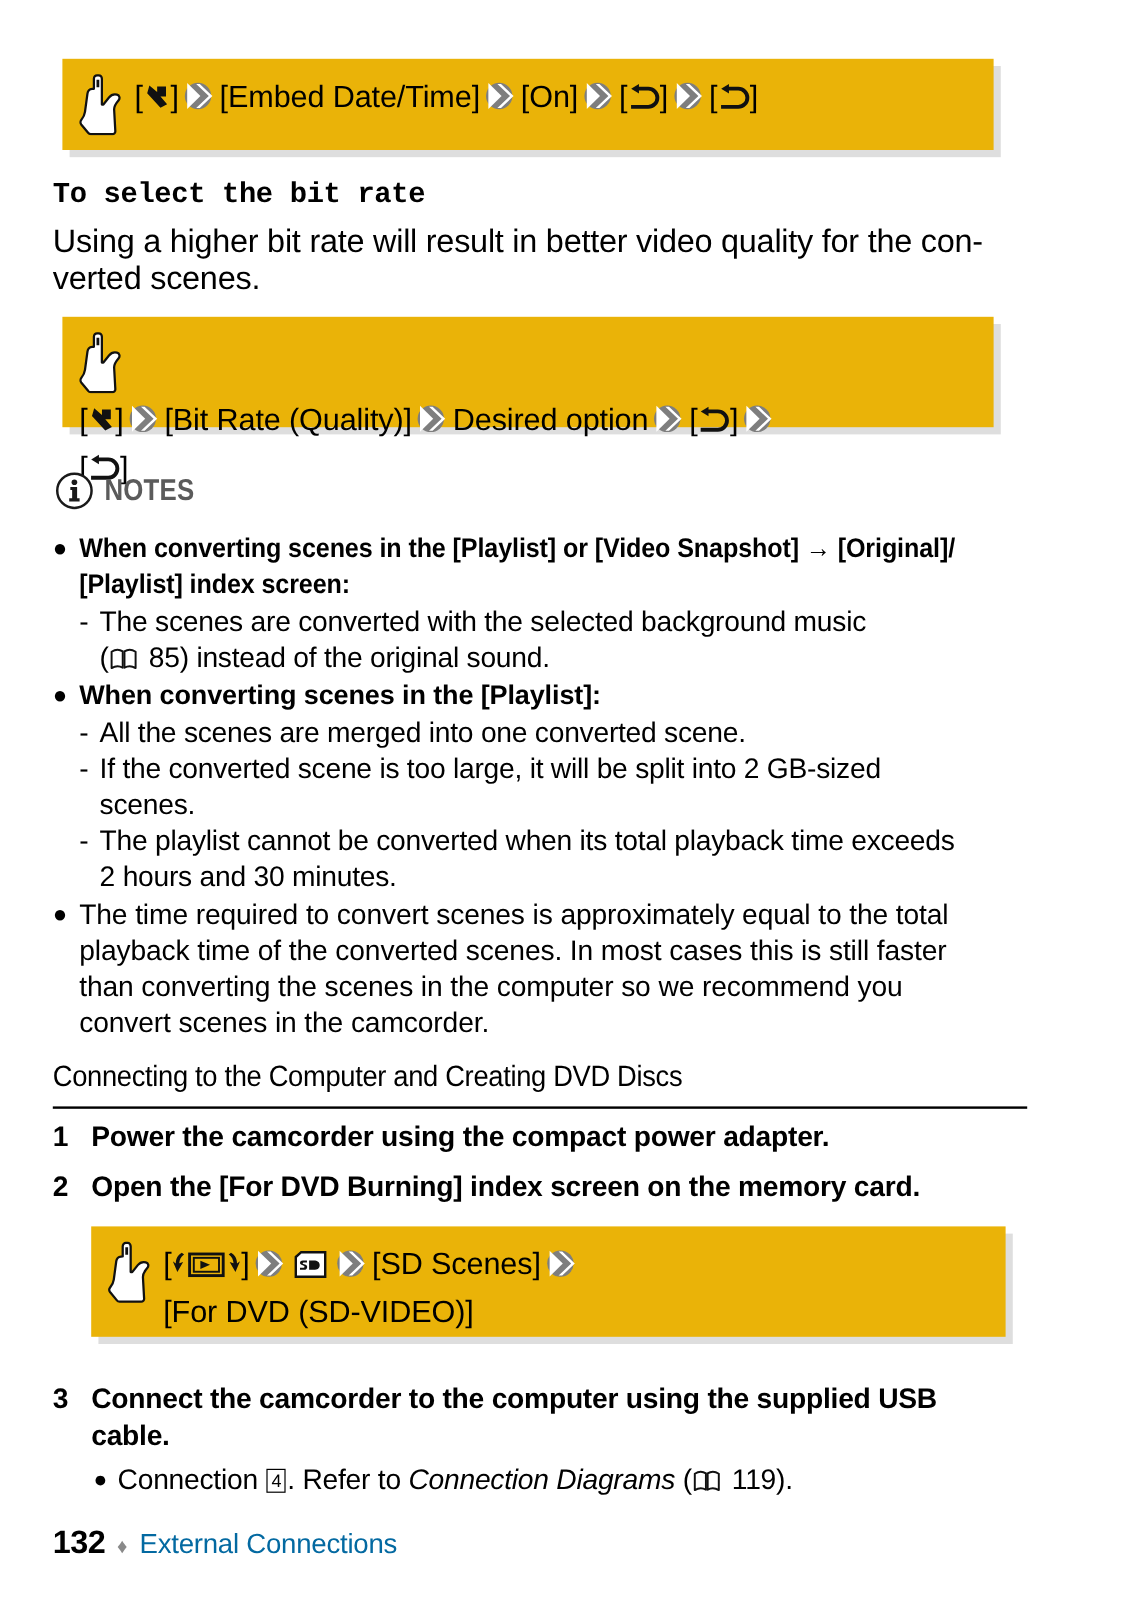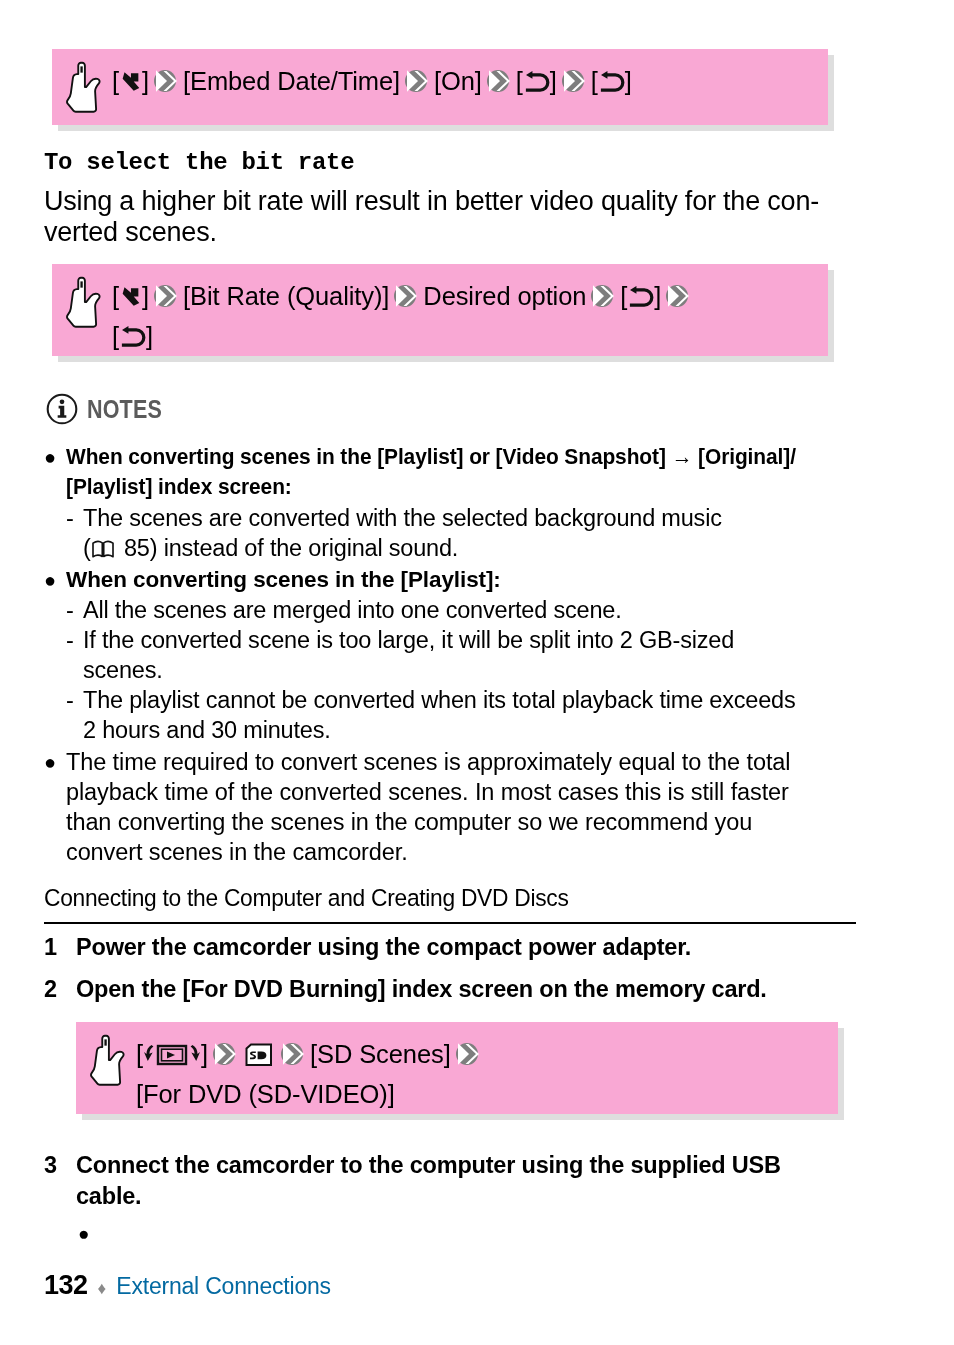--- a/index.html
+++ b/index.html
@@ -17,21 +17,21 @@
   .page {
     position: absolute;
     left: 0; top: 0;
     width: 954px;
     height: 1345px;
   }
 
   
   .proc-box {
     position: absolute;
-    background: #f9a8d4;
+    background: #eab308;
     box-shadow: 6px 6px 0 0 rgba(0,0,0,0.13);
     display: flex;
     align-items: flex-start;
     padding: 10px 14px 12px 14px;
   }
   .proc-hand {
     flex: 0 0 auto;
     width: 42px;
     margin-top: 2px;
     margin-right: 4px;
@@ -227,21 +227,21 @@
     </div>
   </div>
 
   <div class="sub-head" style="left:44px; top:149px;">To select the bit rate</div>
 
   <div class="body-p" style="left:44px; top:186px; width:812px;">
     <span>Using a higher bit rate will result in better video quality for the con-</span><br>
     <span>verted scenes.</span>
   </div>
 
-  <div class="proc-box" style="left:52px; top:264px; width:776px; height:92px;">
+  <div class="proc-box" style="left:52px; top:264px; width:776px; height:92px;flex-direction:column;">
     <div class="proc-hand">
       <svg viewBox="0 0 40 58" width="36" height="52" aria-hidden="true">
         <path d="M16.5 2 C14.8 2 13.6 3.4 13.6 5.2 L13.6 14.5 L12.0 14.6 C9.6 14.8 7.9 16.6 7.6 19.0
                  L5.3 36.0 C4.9 39.0 3.6 41.3 1.9 43.4 C0.9 44.7 0.8 46.3 1.8 47.6 L8.2 55.4
                  C8.8 56.2 9.7 56.6 10.7 56.6 L30.8 56.6 C32.4 56.6 33.6 55.3 33.5 53.7
                  L32.4 34.0 C32.2 30.6 34.4 27.6 36.4 25.3 C38.2 23.2 37.4 20.6 35.0 20.0
                  C32.2 19.3 29.4 20.4 27.6 22.6 L22.4 29.1 L21.0 29.1 L21.0 5.2 C21.0 3.4 19.8 2 18.1 2 Z" fill="#ffffff" stroke="#111111" stroke-width="2.1" stroke-linejoin="round"></path>
         <path d="M16.0 6.0 L18.6 6.0 L18.6 13.0 L16.0 13.0 Z" fill="#111111"></path>
       </svg>
     </div>
@@ -398,20 +398,26 @@
   <div class="step" style="left:44px; top:1150px; width:812px;">
     <span class="num">3</span>
     <span class="stxt">
       <span>Connect the camcorder to the computer using the supplied USB</span><br>
       <span>cable.</span>
     </span>
   </div>
 
   <div class="step-sub" style="left:78px; top:1218px; width:780px;">
     <span class="bullet">●</span>
+    <span>
+      <span>Connection </span><span class="boxed-num">4</span><span>. Refer to </span><em>Connection Diagrams</em><span> (</span><svg class="ic ic-book" viewBox="0 0 26 22">
+          <path d="M2 4.5 C5.5 2.2 9.2 2.2 12.2 4.2 L12.2 19.2 C9.2 17.3 5.5 17.3 2 19.5 Z" fill="none" stroke="#111" stroke-width="1.8" stroke-linejoin="round"></path>
+          <path d="M24 4.5 C20.5 2.2 16.8 2.2 13.8 4.2 L13.8 19.2 C16.8 17.3 20.5 17.3 24 19.5 Z" fill="none" stroke="#111" stroke-width="1.8" stroke-linejoin="round"></path>
+        </svg><span> 119).</span>
+    </span>
   </div>
 
   <div class="footer" style="left:44px; top:1270px;">
     <span class="pg">132</span>
     <span class="diamond">♦</span>
     <span class="ftxt">External Connections</span>
   </div>
 
 </div>
 

